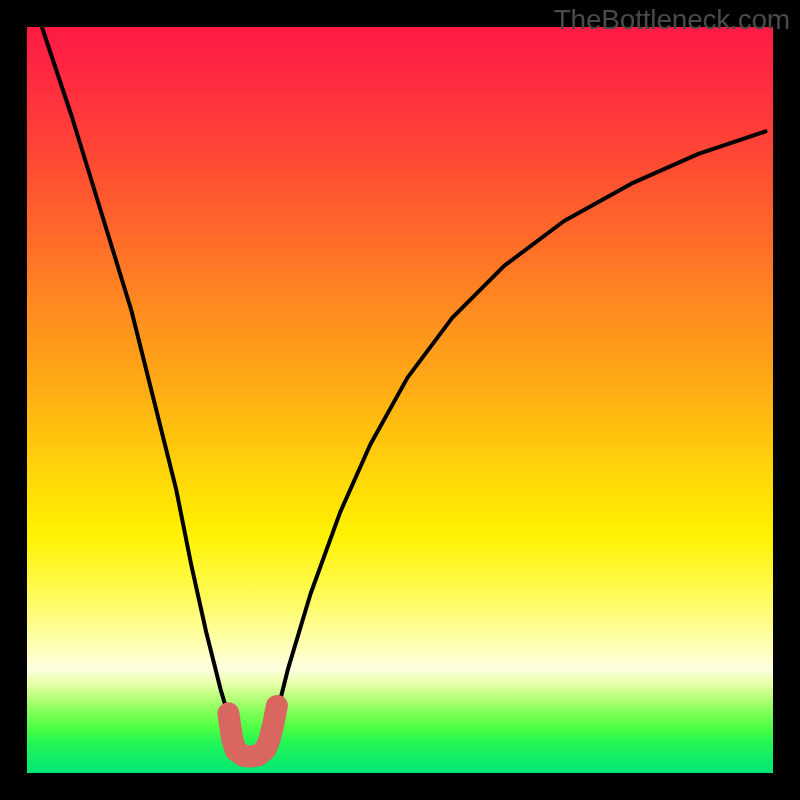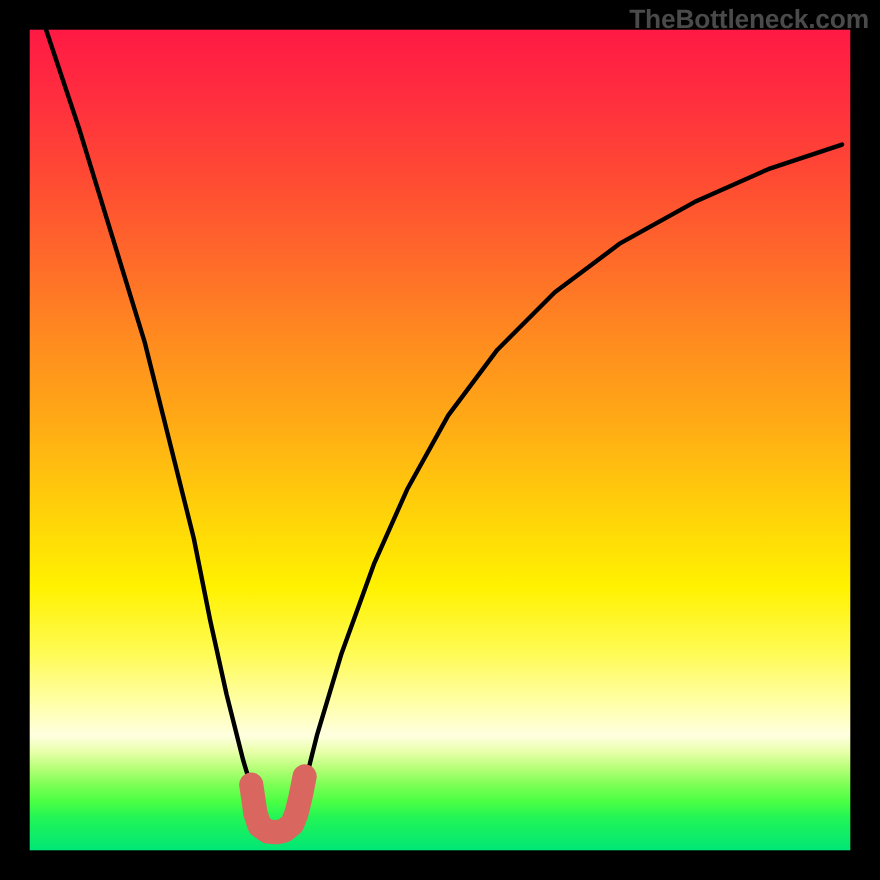--- a/index.html
+++ b/index.html
@@ -34,22 +34,22 @@
       #4cff44 94%,
       #22f556 96%,
       #00e676 100%
     );
   }
   .watermark {
     position: absolute;
     top: 4px;
     right: 10px;
     font-family: Arial, Helvetica, sans-serif;
-    font-size: 24px;
-    font-weight: 700;
+    font-size: 28px;
+    font-weight: 400;
     color: #4a4a4a;
     letter-spacing: -0.2px;
   }
   svg.curve-svg {
     position: absolute;
     inset: 0;
     width: 100%;
     height: 100%;
     overflow: visible;
   }

